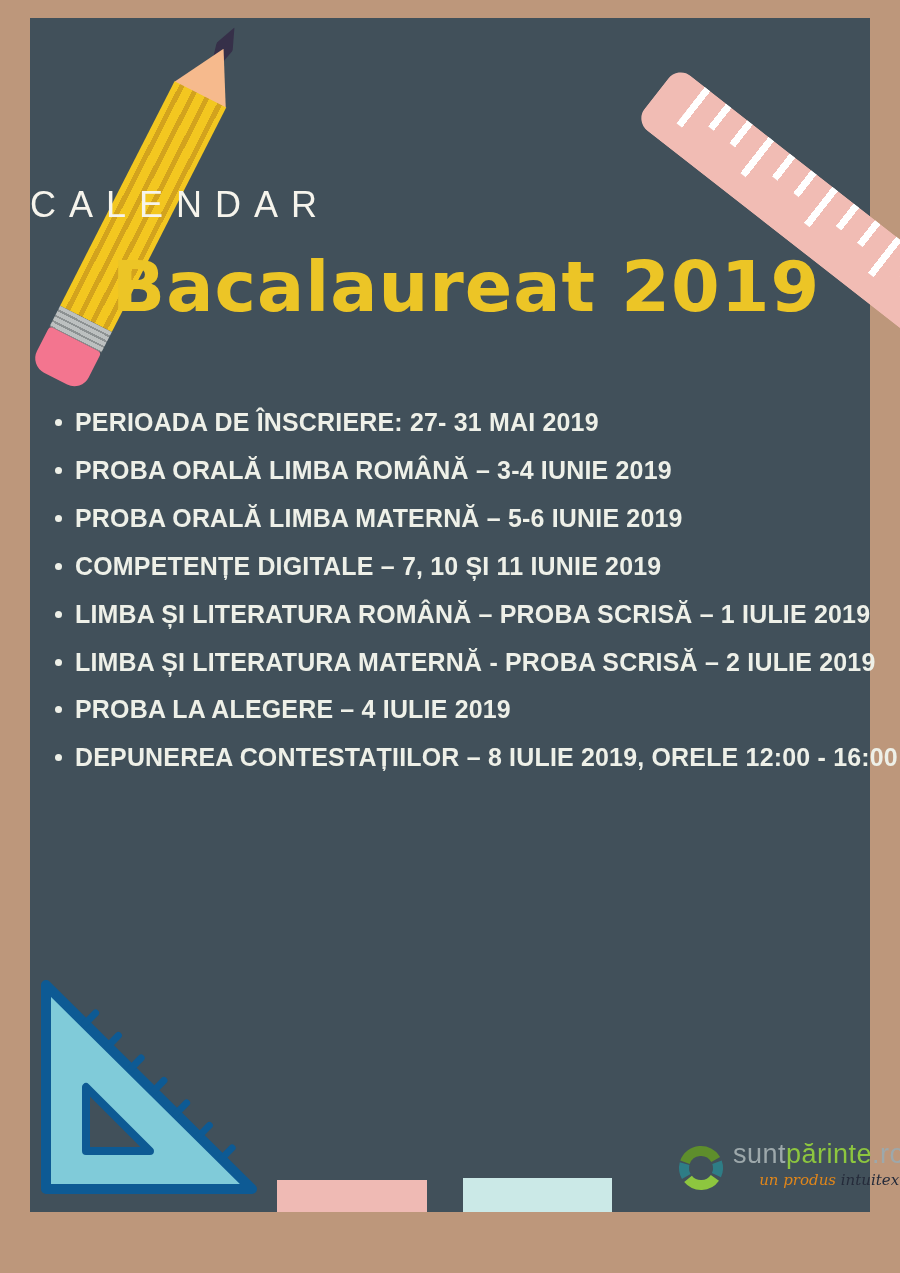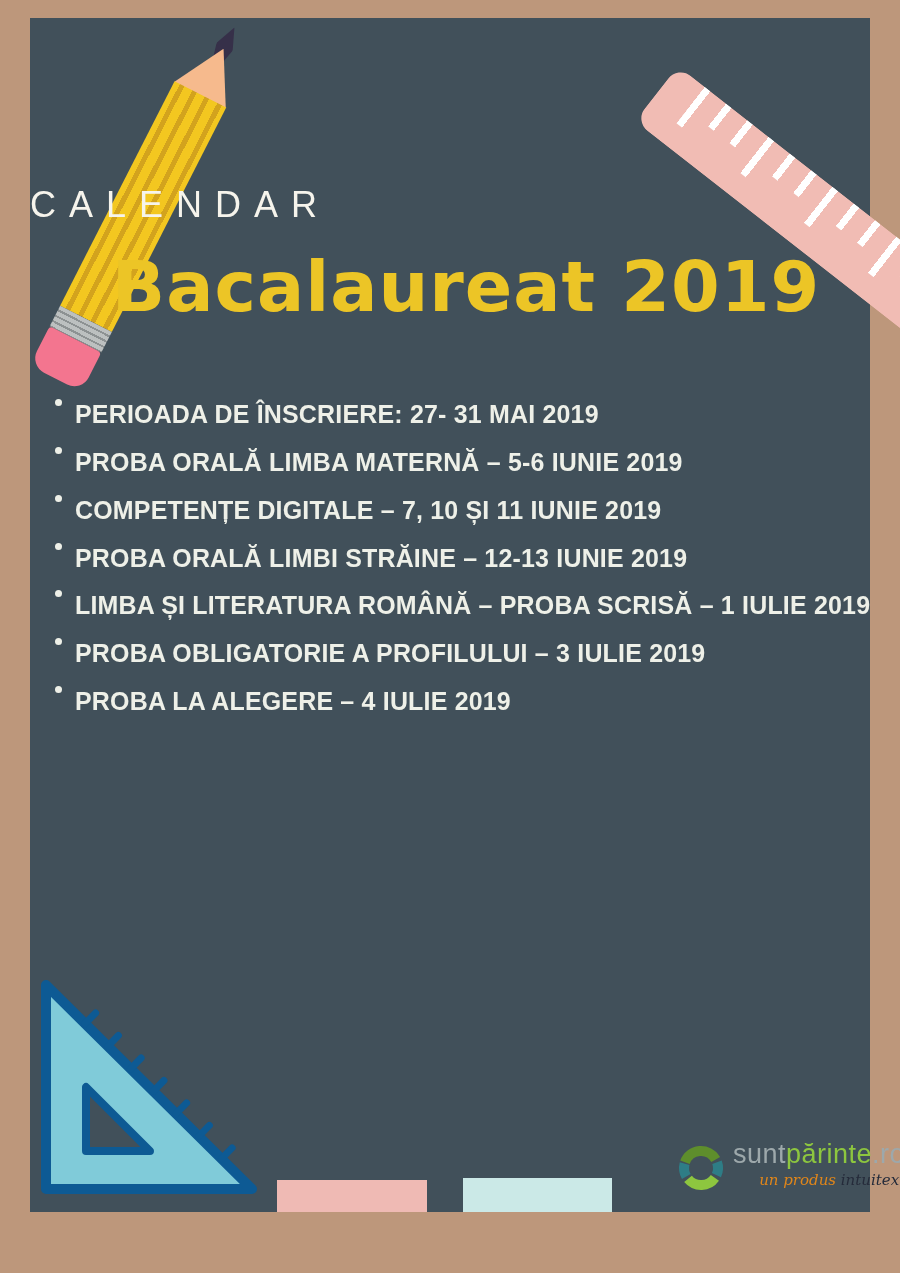--- a/index.html
+++ b/index.html
@@ -17,21 +17,21 @@
   .board{position:absolute;left:30px;top:18px;width:840px;height:1194px;background:var(--board);z-index:1;}
 
   
   .title{position:absolute;left:0;top:166px;width:760px;text-align:left;color:var(--title_white);
     font-size:36px;font-weight:400;letter-spacing:13px;z-index:3;}
   .subtitle{position:absolute;left:0;top:228px;width:872px;text-align:center;color:var(--accent_yellow);
     font-family:"DejaVu Sans",sans-serif;font-size:70px;font-weight:700;letter-spacing:1px;z-index:3;}
 
   
   .list{position:absolute;left:25px;top:381px;width:815px;z-index:3;}
-  .item{height:47.85px;display:flex;align-items:flex-start;}
+  .item{height:47.85px;display:flex;align-items:center;}
   .dot{width:7px;height:7px;border-radius:50%;background:var(--text_white);margin:0 13px 0 0;flex:none;}
   .item-text{color:var(--text_white);font-size:26px;font-weight:700;letter-spacing:0.2px;
     white-space:nowrap;transform:scaleX(0.96);transform-origin:left center;}
 
   
   .pencil{position:absolute;left:86px;top:-12px;width:58px;height:394px;transform:rotate(27deg);z-index:2;}
   .pencil>div{position:absolute;left:0;width:58px;}
   .lead{left:20px !important;top:0;width:18px !important;height:36px;background:var(--pencil_lead);
     clip-path:polygon(50% 0,100% 60%,80% 100%,20% 100%,0 60%);}
   .wood{top:24px;height:52px;background:var(--pencil_wood);clip-path:polygon(50% 0,100% 100%,0 100%);}
@@ -72,41 +72,45 @@
   <div class="title">CALENDAR</div>
   <div class="subtitle">Bacalaureat 2019</div>
 
   <div class="list">
     <div class="item">
         <span class="dot"></span>
         <span class="item-text">PERIOADA DE ÎNSCRIERE: 27- 31 MAI 2019</span>
       </div>
     <div class="item">
         <span class="dot"></span>
+        <span class="item-text">PROBA ORALĂ LIMBA ROMÂNĂ – 3-4 IUNIE 2019</span>
+      </div>
+    <div class="item">
+        <span class="dot"></span>
         <span class="item-text">PROBA ORALĂ LIMBA MATERNĂ – 5-6 IUNIE 2019</span>
       </div>
     <div class="item">
         <span class="dot"></span>
         <span class="item-text">COMPETENȚE DIGITALE – 7, 10 ȘI 11 IUNIE 2019</span>
       </div>
     <div class="item">
         <span class="dot"></span>
-        <span class="item-text">PROBA ORALĂ LIMBI STRĂINE – 12-13 IUNIE 2019</span>
-      </div>
-    <div class="item">
-        <span class="dot"></span>
         <span class="item-text">LIMBA ȘI LITERATURA ROMÂNĂ – PROBA SCRISĂ – 1 IULIE 2019</span>
       </div>
     <div class="item">
         <span class="dot"></span>
-        <span class="item-text">PROBA OBLIGATORIE A PROFILULUI – 3 IULIE 2019</span>
+        <span class="item-text">LIMBA ȘI LITERATURA MATERNĂ - PROBA SCRISĂ – 2 IULIE 2019</span>
       </div>
     <div class="item">
         <span class="dot"></span>
         <span class="item-text">PROBA LA ALEGERE – 4 IULIE 2019</span>
+      </div>
+    <div class="item">
+        <span class="dot"></span>
+        <span class="item-text">DEPUNEREA CONTESTAȚIILOR – 8 IULIE 2019, ORELE 12:00 - 16:00</span>
       </div>
   </div>
 
   <div class="pencil">
     <div class="lead"></div>
     <div class="wood"></div>
     <div class="shaft"></div>
     <div class="ferrule"></div>
     <div class="eraser"></div>
   </div>

